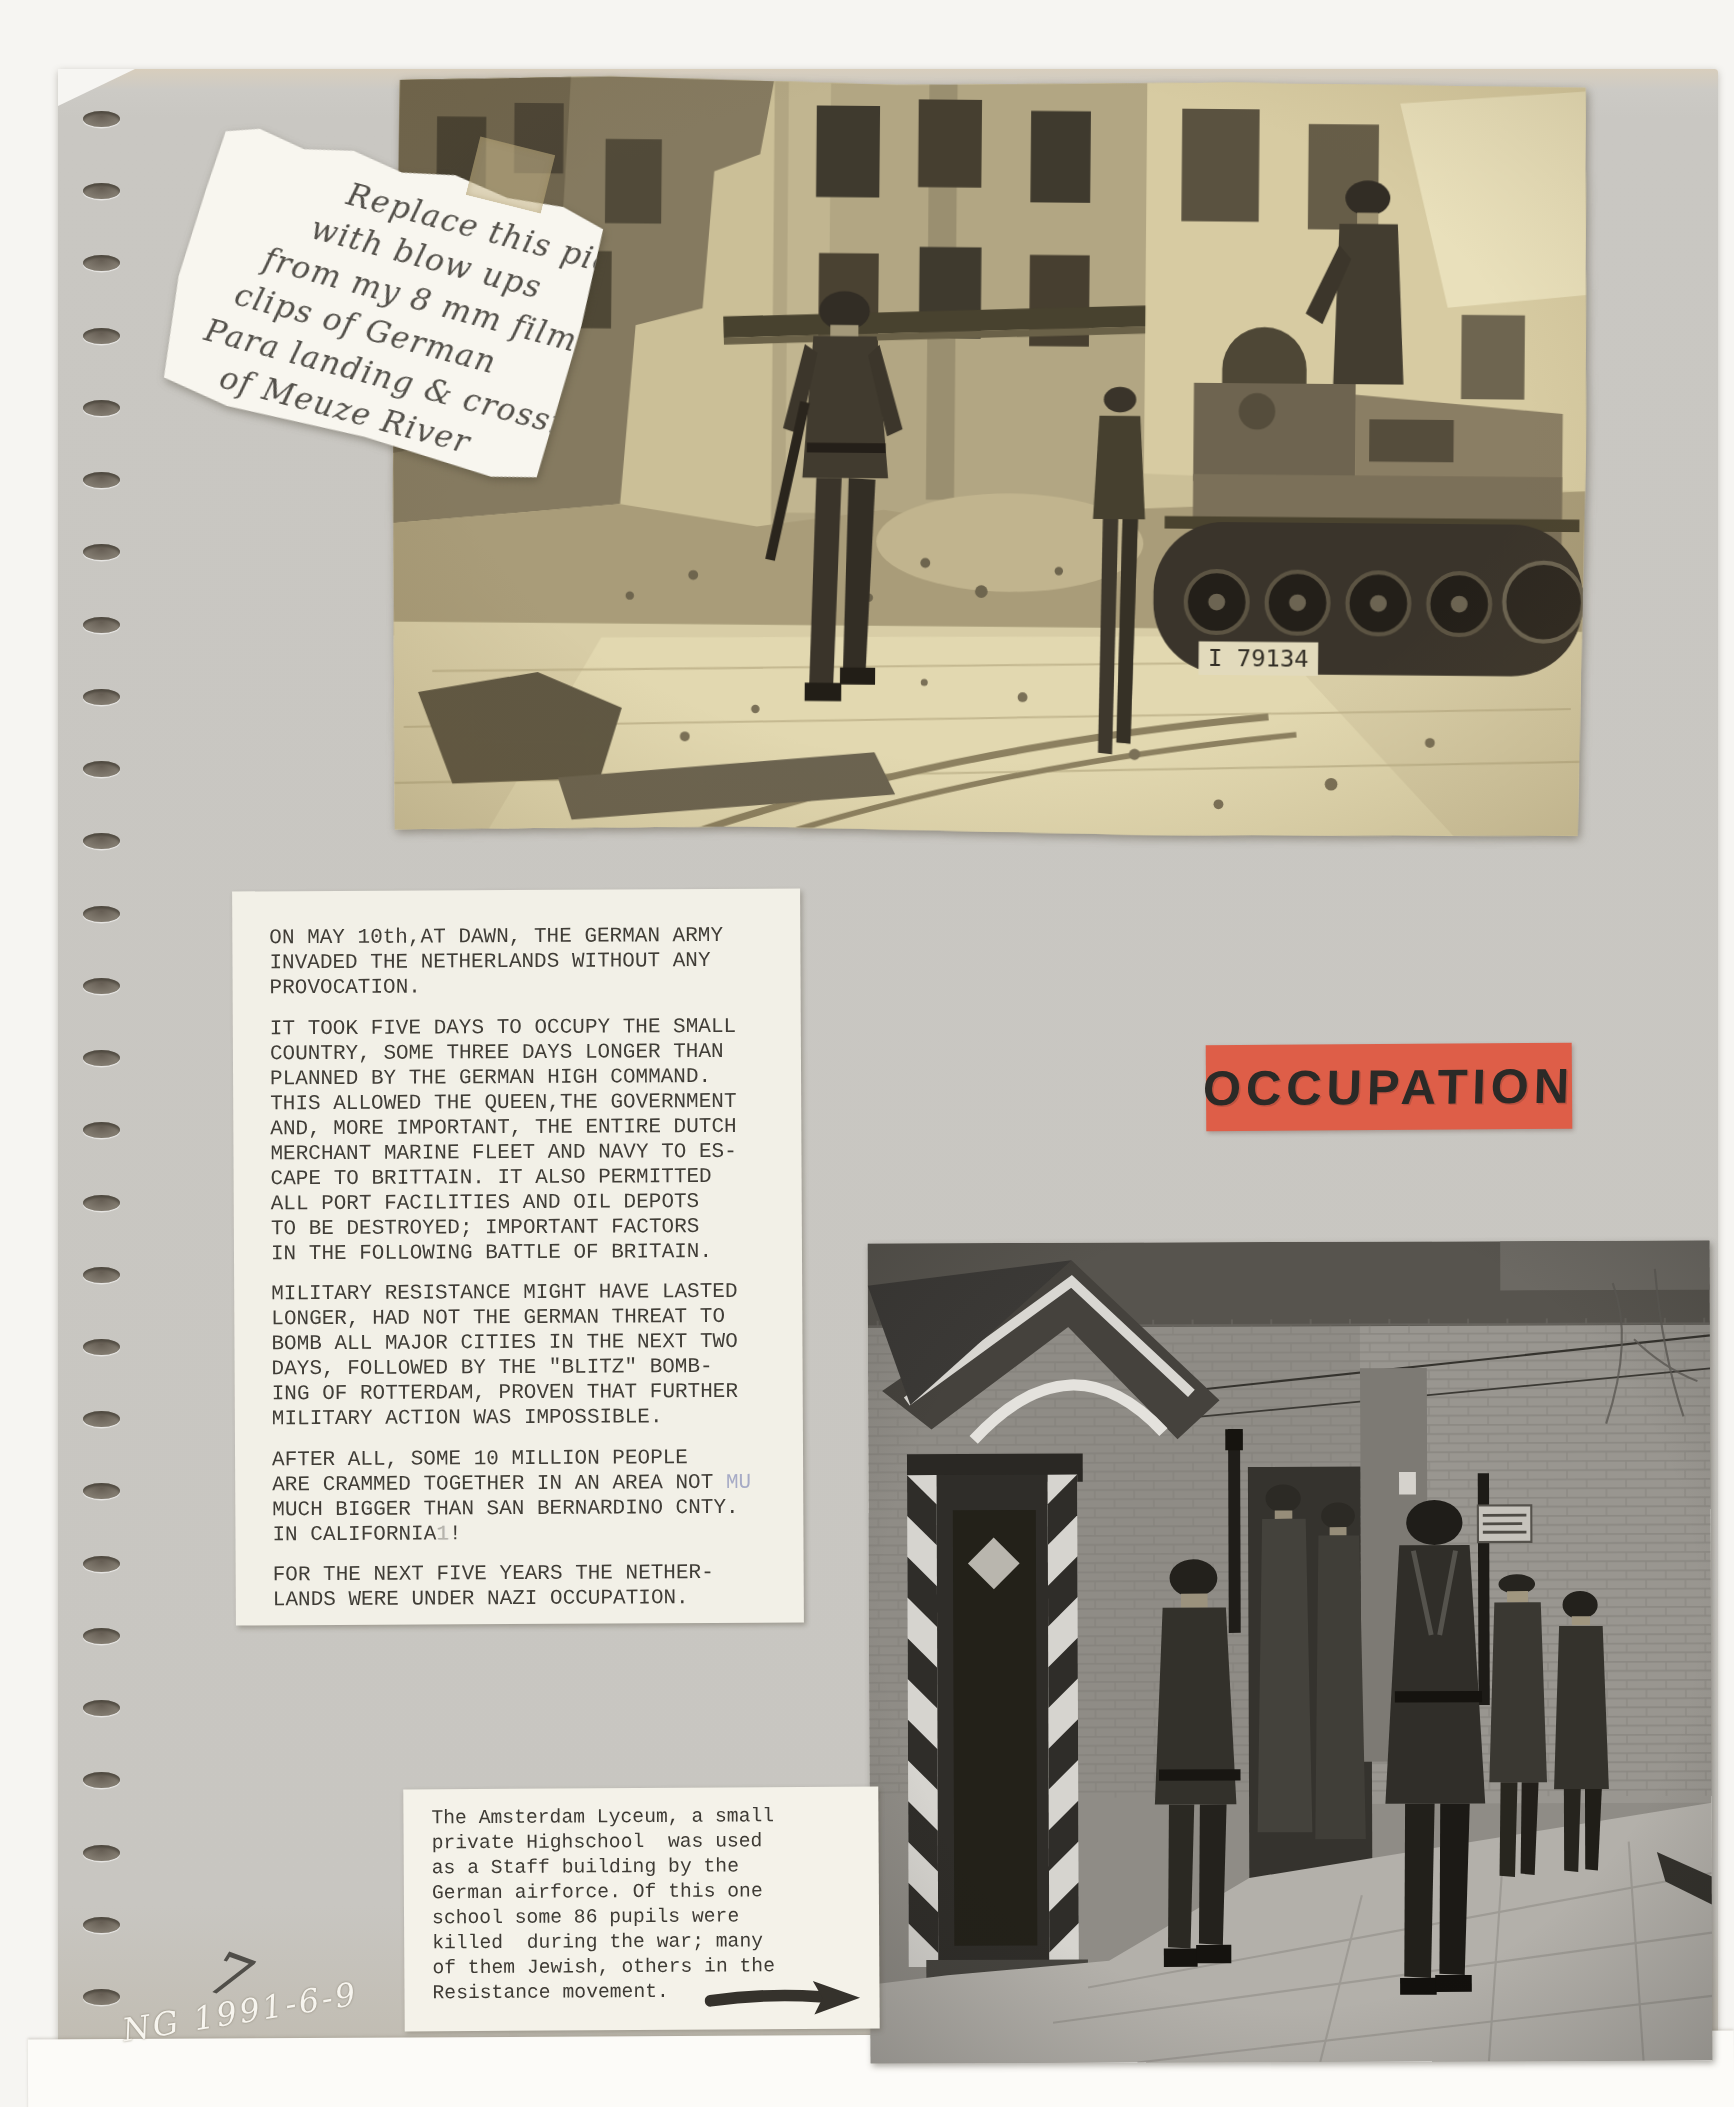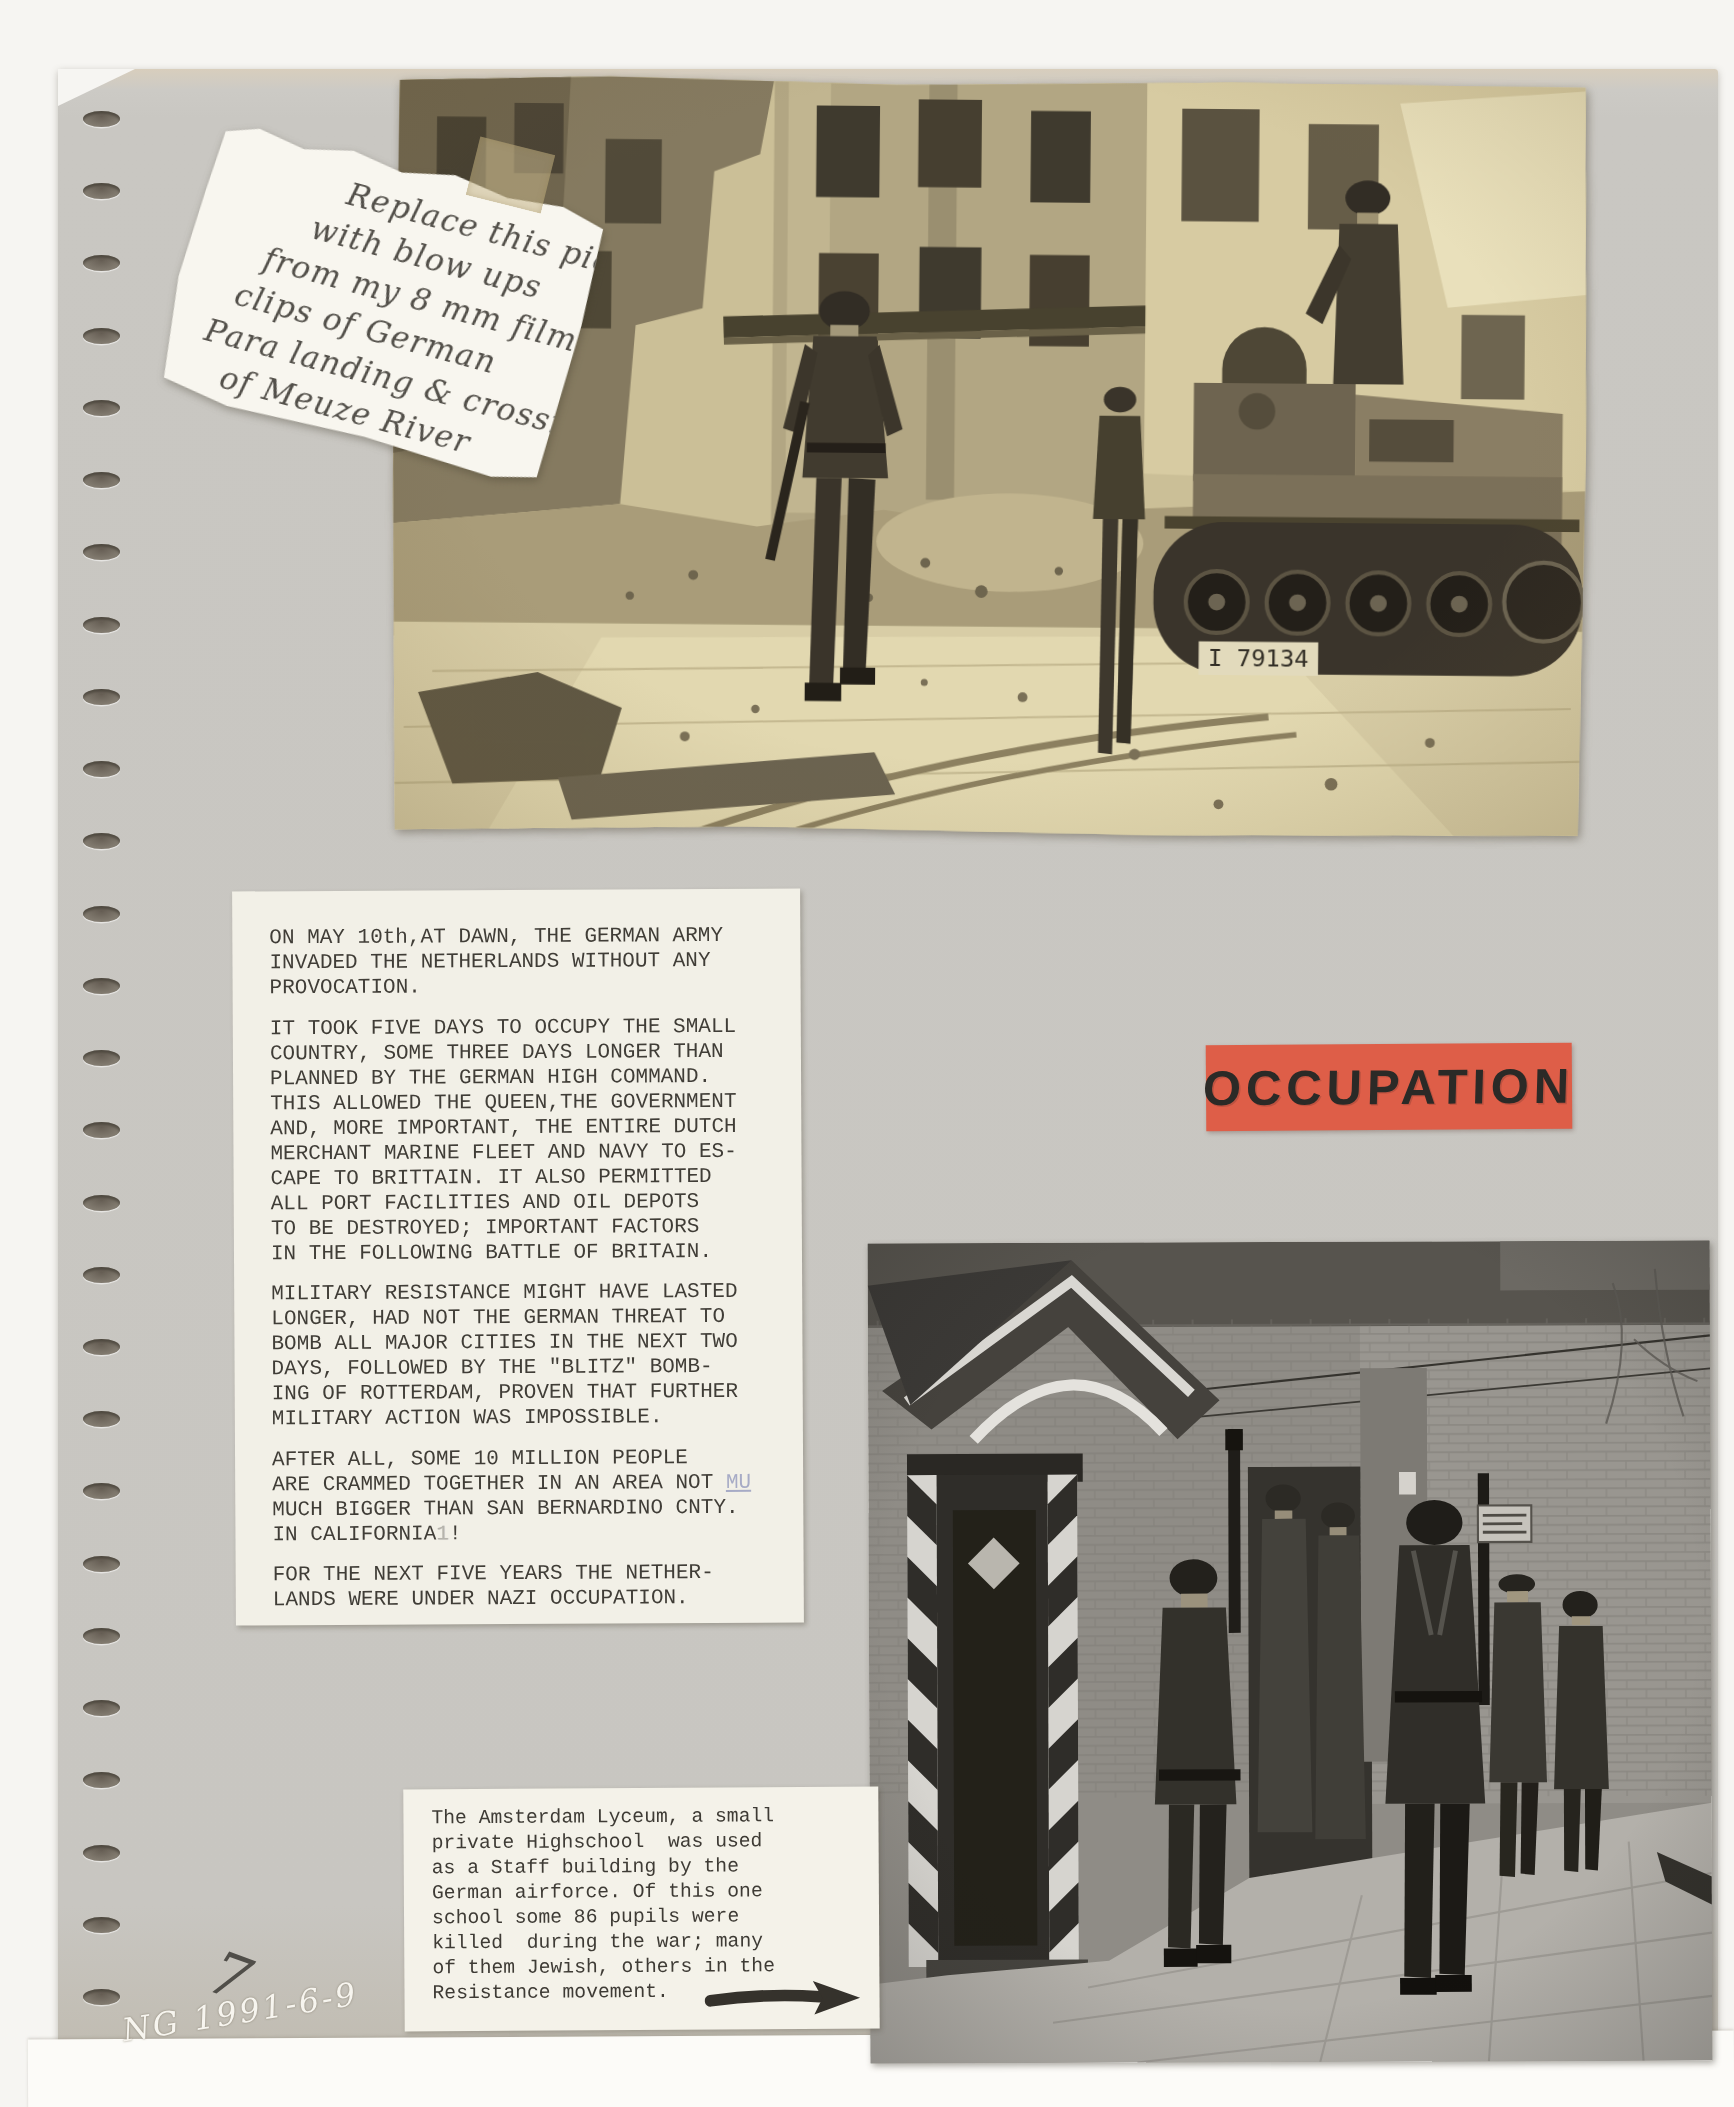--- a/index.html
+++ b/index.html
@@ -54,21 +54,21 @@
         box-shadow:inset 0 0 7px rgba(140,120,70,.35);}
 
   
   .typed-card{position:absolute;left:234px;top:890px;width:568px;height:734px;
         background:#f2f0e7;transform:rotate(-0.3deg);
         box-shadow:2.1px 2.8px 5.6px rgba(70,64,48,.32);
         padding:34px 32px 0 37px;}
   .tline{font-family:"Liberation Mono","DejaVu Sans Mono",monospace;font-size:21px;line-height:25px;
         color:#403d37;white-space:pre;}
   .para{margin-bottom:15.5px;}
-  .ghost{color:#8e94bb;opacity:.75;text-decoration:underline;}
+  .ghost{color:#8e94bb;opacity:.75;}
   .smudge{color:#6f6c66;opacity:.45;text-shadow:0.7px 0 0.7px rgba(90,90,110,.5);}
 
   
   .occupation{position:absolute;left:1206px;top:1044px;width:366px;height:86px;
         transform:rotate(-0.4deg);background:#de5e48;
         display:flex;align-items:center;justify-content:center;
         box-shadow:1.4px 2.1px 4.2px rgba(80,50,40,.3);}
   .occupation span{font-family:"Liberation Sans",sans-serif;font-weight:800;font-size:49px;
         letter-spacing:4.9px;color:#2b2a27;transform:skewX(-2deg);
         text-shadow:1.4px 1.4px 0 rgba(40,30,25,.18);}

